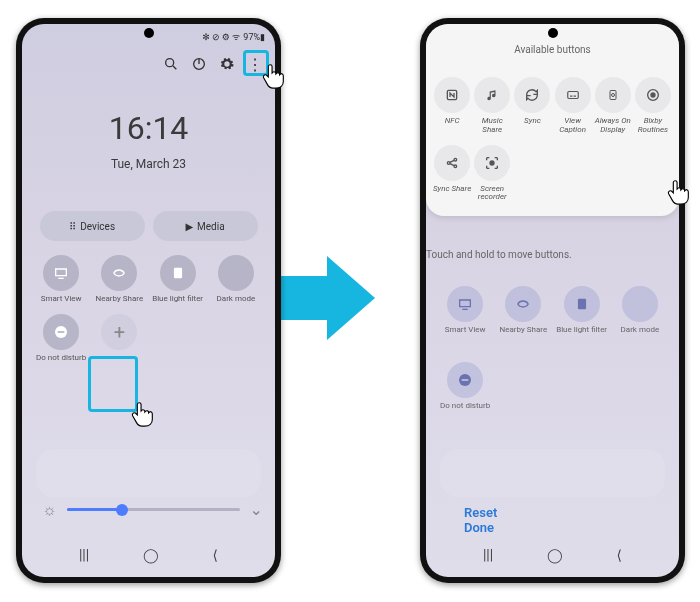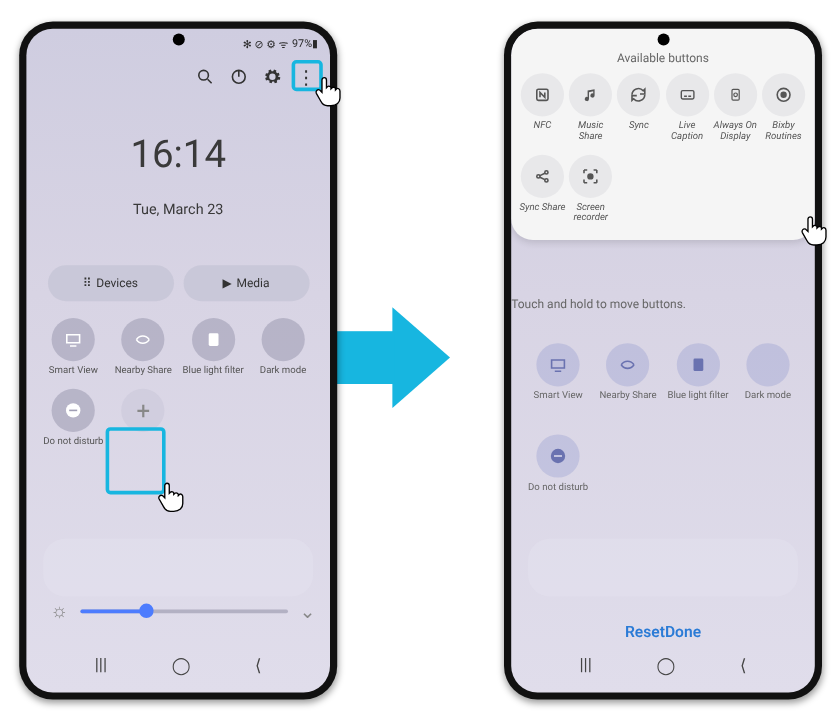--- a/index.html
+++ b/index.html
@@ -54,21 +54,21 @@
     display: flex; gap: 8px; align-items: center;
   }
   .topicons .ic {
     width: 20px; height: 20px;
     display: flex; align-items: center; justify-content: center;
     color: #333;
   }
   
   .clock { text-align: center; color: #3a3a3a; }
   .clock .time { font-size: 32px; font-weight: 400; margin-top: 85px; }
-  .clock .date { font-size: 12px; margin-top: 20px; }
+  .clock .date { font-size: 12px; margin-top: 10px; }
   
   .pillrow {
     display: flex; gap: 8px; justify-content: center;
     margin-top: 40px;
   }
   .pill {
     background: rgba(200,198,215,0.9);
     border-radius: 18px;
     font-size: 10px;
     width: 105px; height: 30px;
@@ -167,21 +167,21 @@
   
   .panel {
     position: absolute;
     top: 0; left: 0; right: 0;
     background: #f5f5f5;
     border-radius: 22px 22px 18px 18px;
     padding: 20px 6px 14px 6px;
     z-index: 5;
     box-shadow: 0 2px 6px rgba(0,0,0,0.12);
   }
-  .panel .ptitle { text-align: center; font-size: 10px; color: #666; margin-bottom: 6px; }
+  .panel .ptitle { text-align: center; font-size: 10px; color: #666; margin-bottom: 22px; }
   .panel .pgrid {
     display: grid;
     grid-template-columns: repeat(6, 1fr);
     gap: 10px 0;
     text-align: center;
     font-style: italic;
   }
   .panel .pitem .pc {
     width: 36px; height: 36px; border-radius: 50%;
     background: #e8e8ea;
@@ -224,20 +224,21 @@
   .tilesR .lbl, .tilesR2 .lbl { font-size: 8px; color: #666; line-height: 1.1; }
   .footerbtns {
     position: absolute;
     bottom: 42px;
     left: 0; right: 0;
     display: flex;
     justify-content: center;
     padding: 0 38px;
     font-size: 13px; font-weight: 600;
     color: #2b7bd6;
+    flex-direction: column;
   }
   
   .dock {
     position: absolute;
     bottom: 80px;
     left: 14px; right: 14px;
     height: 48px;
     border-radius: 18px;
     background: rgba(230,228,240,0.4);
   }
@@ -416,21 +417,21 @@
           <div class="pl">Sync</div>
         </div>
         <div class="pitem">
           <div class="pc">
               <svg width="16" height="14" viewBox="0 0 24 24" fill="none" stroke="#555" stroke-width="2">
                 <rect x="3" y="6" width="18" height="12" rx="2"></rect>
                 <line x1="7" y1="14" x2="11" y2="14"></line>
                 <line x1="13" y1="14" x2="17" y2="14"></line>
               </svg>
             </div>
-          <div class="pl">Live Caption</div>
+          <div class="pl">View Caption</div>
         </div>
         <div class="pitem">
           <div class="pc">
               <svg width="12" height="16" viewBox="0 0 24 24" fill="none" stroke="#555" stroke-width="2">
                 <rect x="6" y="3" width="12" height="18" rx="2"></rect>
                 <circle cx="12" cy="12" r="3"></circle>
               </svg>
             </div>
           <div class="pl">Always On Display</div>
         </div>

